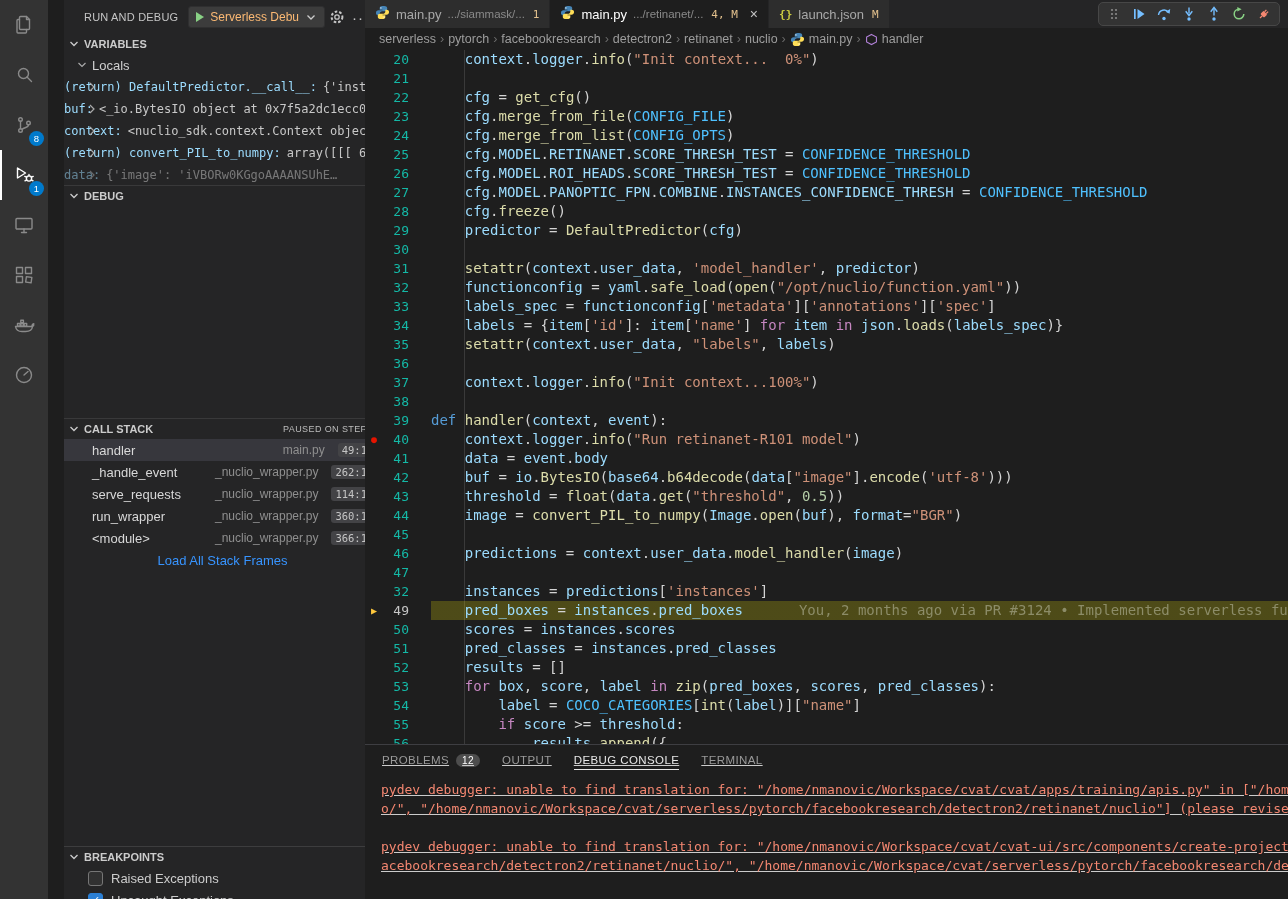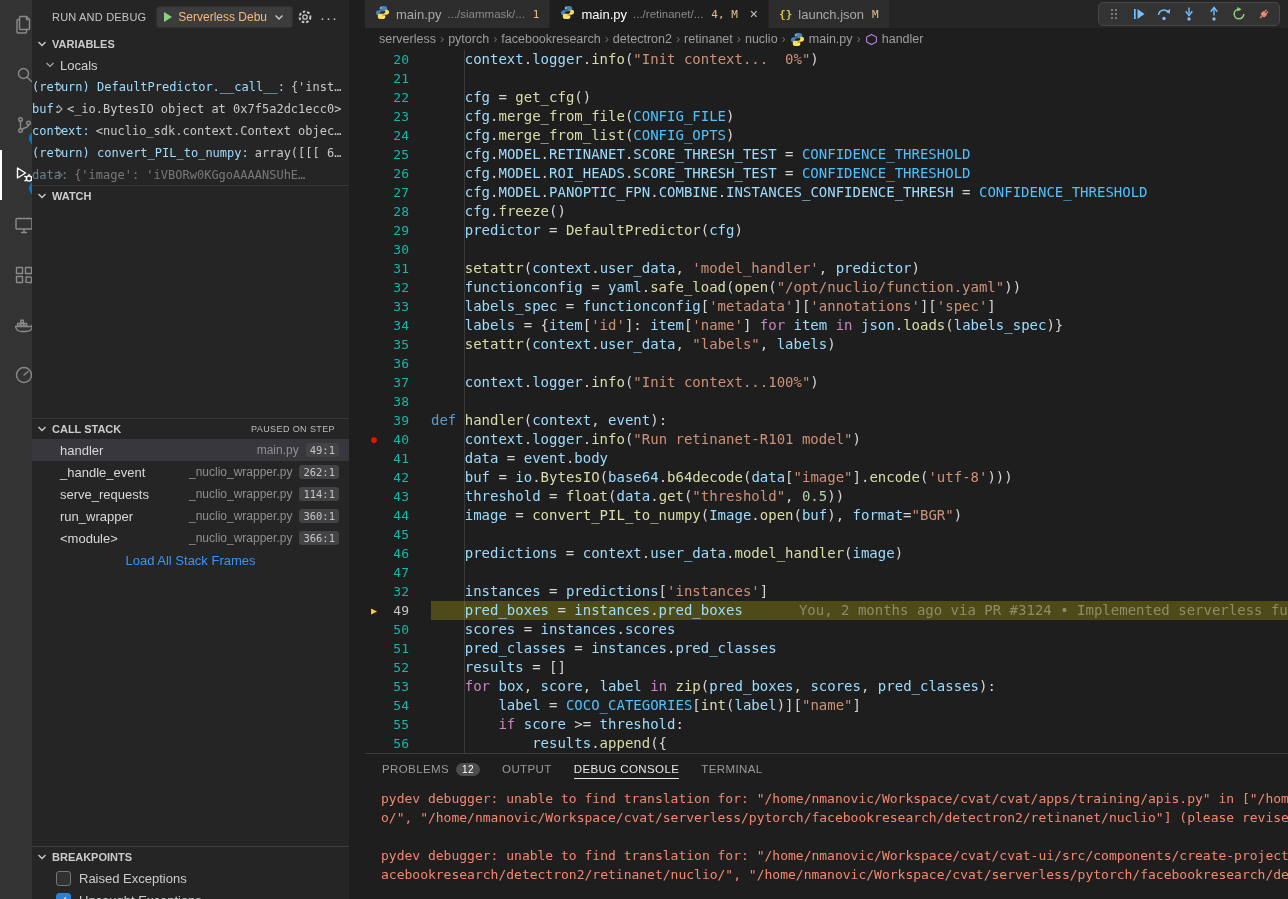--- a/index.html
+++ b/index.html
@@ -10,21 +10,21 @@
   
   .activitybar{position:absolute;left:0;top:0;bottom:0;width:48px;background:#333333;}
   .ab-item{height:50px;display:flex;align-items:center;justify-content:center;position:relative;cursor:pointer;}
   .ab-item.active::before{content:"";position:absolute;left:0;top:0;bottom:0;width:2px;background:#ffffff;}
   .ab-item svg{display:block;}
   .ab-item.active svg [stroke]{stroke:#ffffff;}
   .ab-badge{position:absolute;right:4px;bottom:4px;min-width:15px;height:15px;border-radius:8px;
             background:#007acc;color:#fff;font-size:9.5px;line-height:15px;text-align:center;padding:0 3px;}
 
   
-  .sidebar{position:absolute;left:32px;top:0;bottom:0;width:317px;background:#252526;overflow:hidden;}
+  .sidebar{position:absolute;left:64px;top:0;bottom:0;width:317px;background:#252526;overflow:hidden;}
   .sb-header{height:34px;display:flex;align-items:center;padding:0 8px 0 20px;}
   .sb-title{font-size:11px;color:#c5c5c5;white-space:nowrap;letter-spacing:.2px;}
   .launch-select{margin-left:10px;flex:1;min-width:0;height:22px;background:#3c3c3c;border:1px solid #2f2f30;
                  border-radius:3px;display:flex;align-items:center;padding:0 7px;gap:6px;color:#fdba74;font-size:12px;cursor:pointer;}
   .play-tri{width:0;height:0;border-left:8px solid #89d185;border-top:5px solid transparent;border-bottom:5px solid transparent;flex:none;}
   .launch-label{flex:1;overflow:hidden;white-space:nowrap;}
   .icon-btn{width:24px;height:24px;display:flex;align-items:center;justify-content:center;cursor:pointer;color:#c5c5c5;}
   .dots{font-size:15px;color:#c5c5c5;letter-spacing:1px;}
 
   .section{position:absolute;left:0;right:0;overflow:hidden;}
@@ -41,21 +41,21 @@
   .tree-row{height:22px;display:flex;align-items:center;position:relative;
             font-family:"DejaVu Sans Mono",monospace;font-size:12px;white-space:nowrap;overflow:hidden;cursor:pointer;}
   .tree-row .chev{position:absolute;left:20px;top:3px;}
   .tree-row.dim{opacity:.5;}
   .var-name{color:#9cdcfe;margin-right:6px;flex:none;}
   .var-value{color:#c8c8c8;}
 
   .stack-row{height:22px;display:flex;align-items:center;padding:0 10px 0 28px;font-size:13px;color:#d8d8d8;cursor:pointer;}
   .stack-row.selected{background:#37373d;}
   .stack-file{margin-left:auto;color:#8f8f8f;font-size:12px;}
-  .stack-pos{margin-left:7px;background:#434346;color:#c5c5c5;font-size:10.5px;padding:1px 4px;border-radius:3px;
+  .stack-pos{margin-left:13px;background:#434346;color:#c5c5c5;font-size:10.5px;padding:1px 4px;border-radius:3px;
              font-family:"DejaVu Sans Mono",monospace;flex:none;}
   .load-link{height:24px;line-height:24px;text-align:center;color:#3794ff;font-size:13px;cursor:pointer;}
 
   .bp-row{height:22px;display:flex;align-items:center;gap:8px;padding-left:24px;font-size:13px;color:#cccccc;}
   .cb{width:15px;height:15px;border:1px solid #767676;border-radius:3px;background:#313131;flex:none;
       font-size:11px;line-height:13px;text-align:center;color:transparent;cursor:pointer;}
   .cb.checked{background:#2b7fd4;border-color:#2b7fd4;color:#fff;}
 
   
   .editor{position:absolute;left:365px;top:0;right:0;bottom:0;background:#1e1e1e;}
@@ -85,21 +85,21 @@
   .gut.has-bp{color:#e51400;}
   .gut.has-arrow{color:#ffc83d;}
   .ln{width:26px;flex:none;text-align:right;color:#14b8a6;font-size:13px;}
   .cl.cur .ln{color:#c6c6c6;}
   .ct{padding-left:22px;flex:none;}
   .blame{color:#8c8c68;margin-left:56px;flex:none;}
   .tk-p{color:#d4d4d4;} .tk-k{color:#569cd6;} .tk-c{color:#c586c0;} .tk-s{color:#ce9178;}
   .tk-n{color:#b5cea8;} .tk-f{color:#dcdcaa;} .tk-v{color:#9cdcfe;} .tk-C{color:#4fc1ff;}
 
   
-  .panel{position:absolute;left:0;right:0;bottom:0;height:146px;background:#1e1e1e;border-top:1px solid #3e3e42;}
+  .panel{position:absolute;left:0;right:0;bottom:9px;height:146px;background:#1e1e1e;border-top:1px solid #3e3e42;text-decoration:underline;}
   .panel-tabs{height:30px;display:flex;align-items:center;padding-left:6px;}
   .ptab{padding:0 11px;height:100%;display:flex;align-items:center;font-size:11.5px;letter-spacing:.4px;
         color:#9a9a9a;position:relative;cursor:pointer;}
   .ptab.active{color:#e7e7e7;}
   .ptab.active::after{content:"";position:absolute;left:11px;right:11px;bottom:5px;height:1px;background:#e7e7e7;}
   .pbadge{margin-left:7px;background:#4d4d4d;color:#ffffff;font-size:10px;padding:1px 6px;border-radius:8px;}
   .console{padding:5px 0 0 16px;}
   .console-line{height:19px;line-height:19px;color:#f48771;font-size:13px;white-space:pre;overflow:hidden;
                 font-family:"DejaVu Sans Mono",monospace;}
 </style>
@@ -266,21 +266,21 @@
         </div>
     </section>
 
     <section class="section sec-watch">
       <div class="pane-head">
         <span class="chev">
           <svg width="16" height="16" viewBox="0 0 16 16">
               <path d="M4.5 6 L8 9.5 L11.5 6" fill="none" stroke="#cccccc" stroke-width="1.3"></path>
             </svg>
         </span>
-        <span>WATCH</span>
+        <span>DEBUG</span>
       </div>
     </section>
 
     <section class="section sec-stack">
       <div class="pane-head">
         <span class="chev">
           <svg width="16" height="16" viewBox="0 0 16 16">
               <path d="M4.5 6 L8 9.5 L11.5 6" fill="none" stroke="#cccccc" stroke-width="1.3"></path>
             </svg>
         </span>

